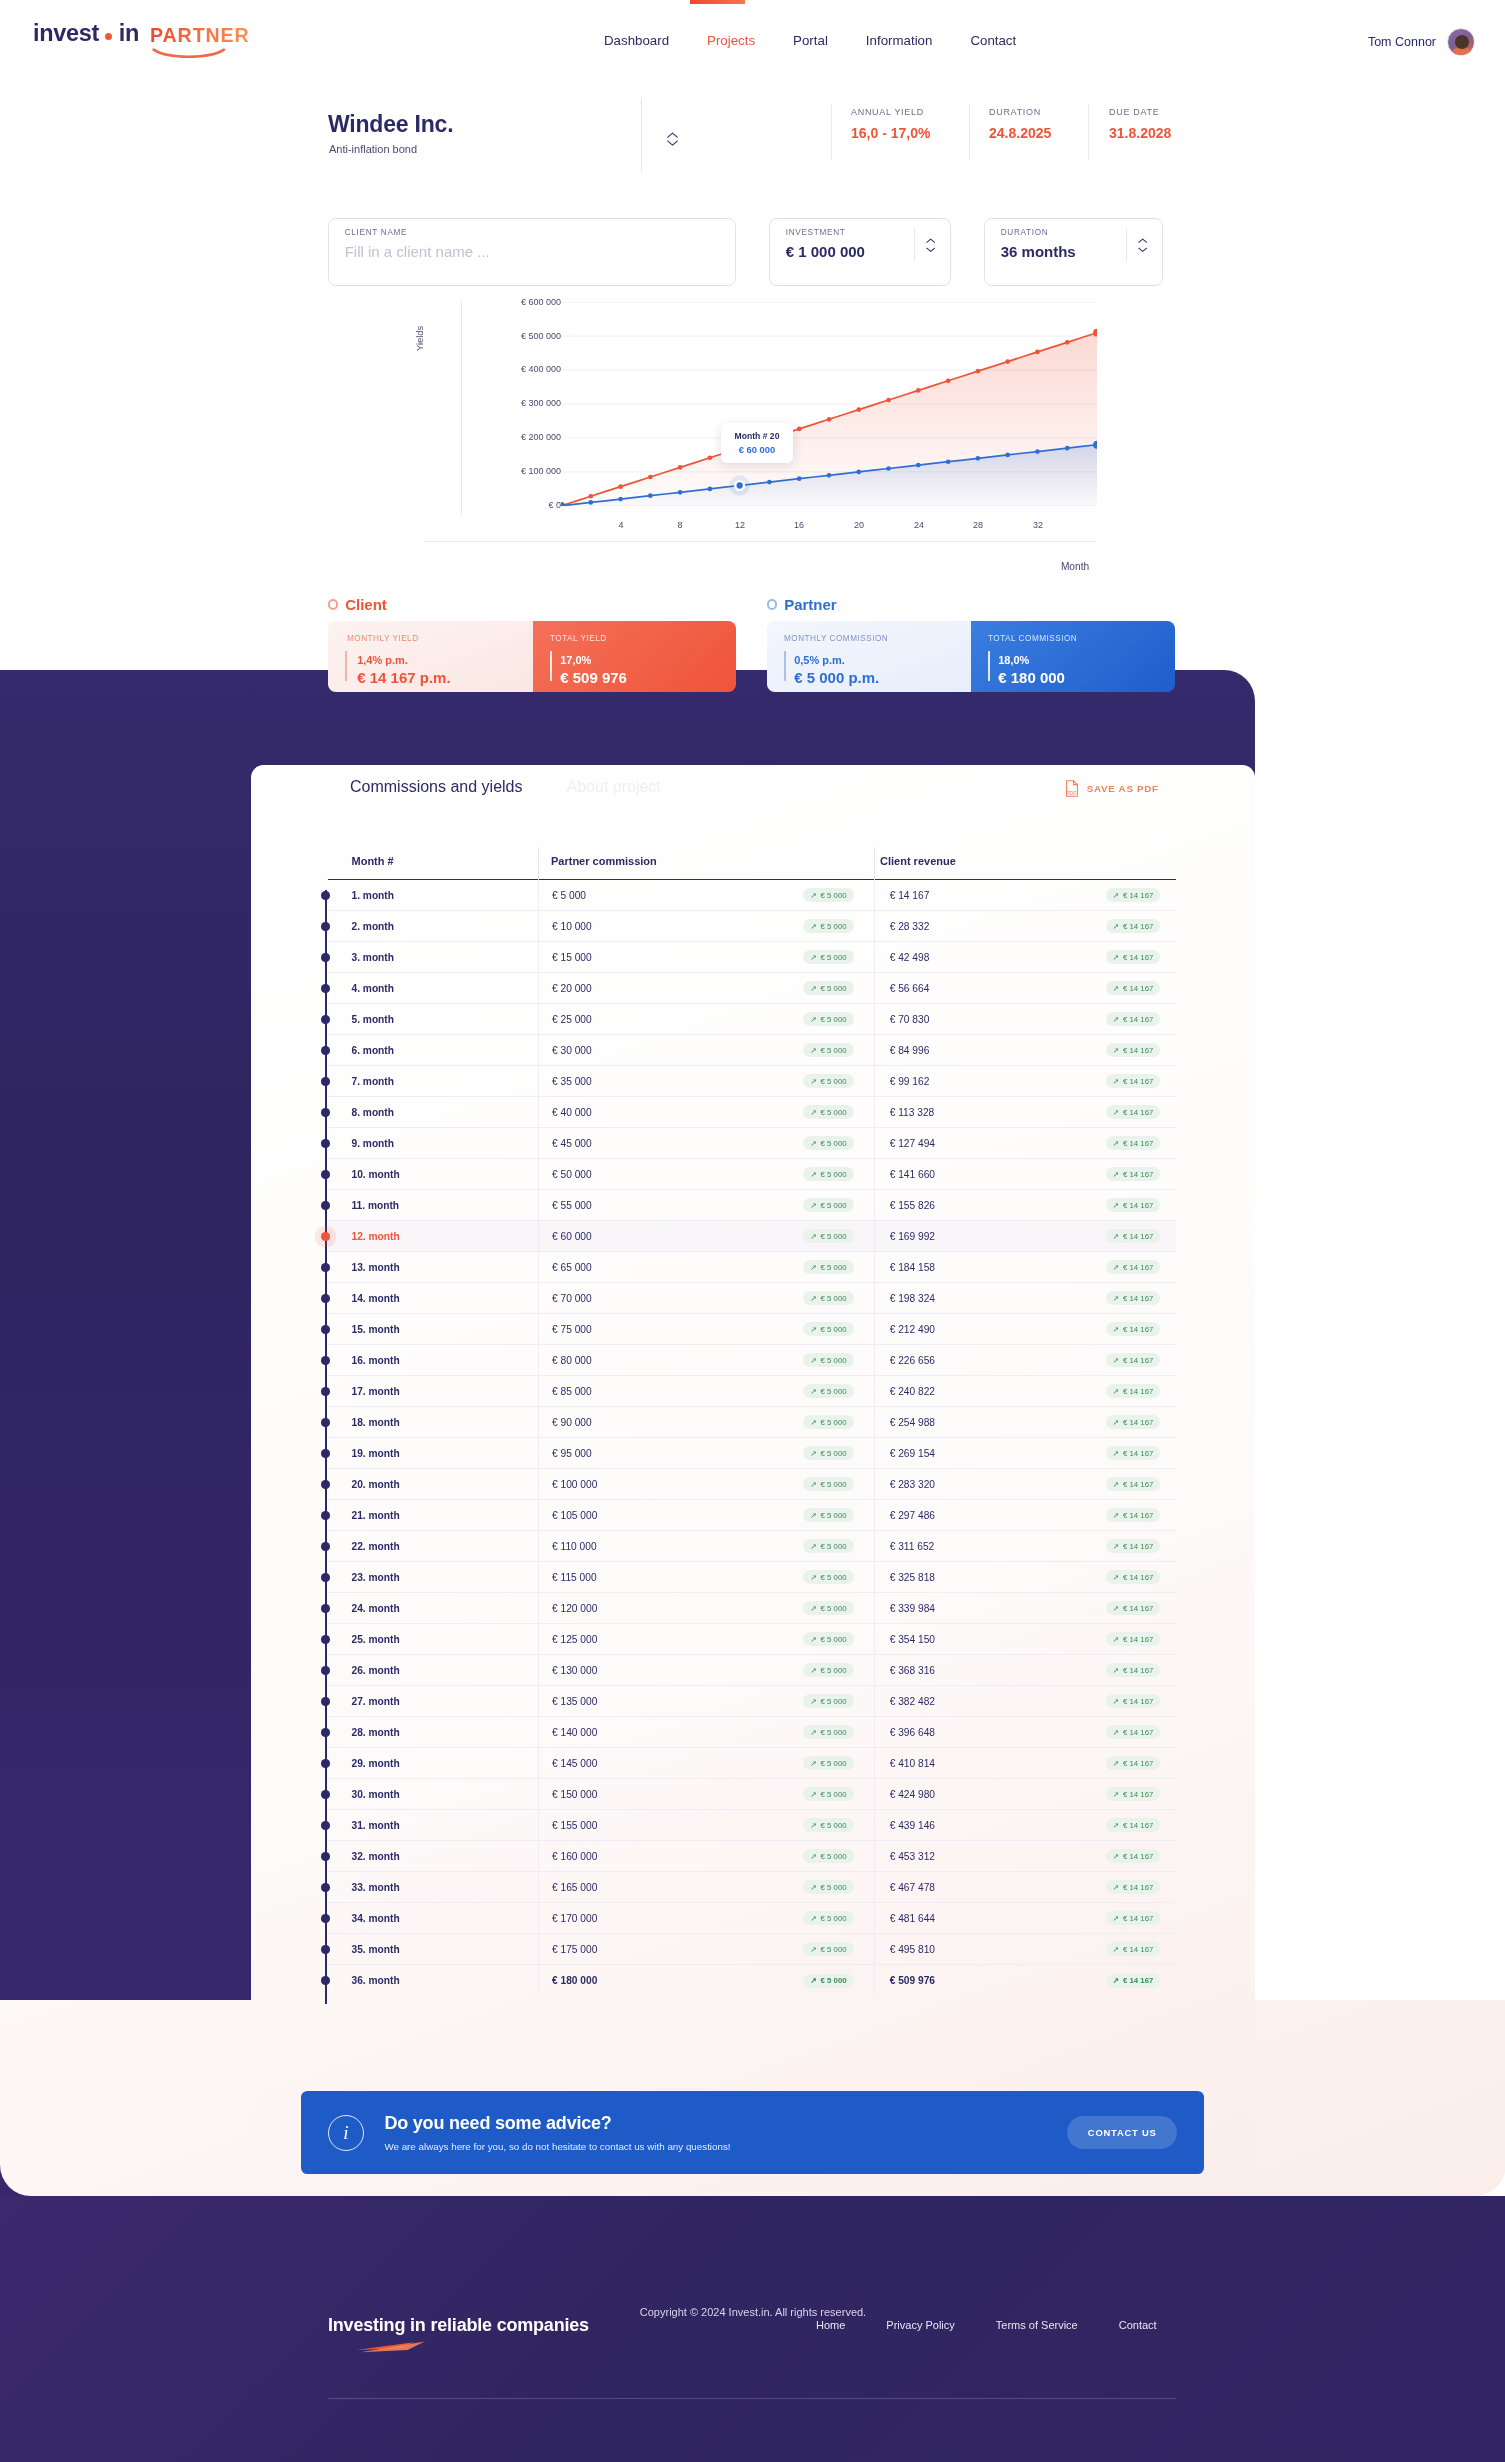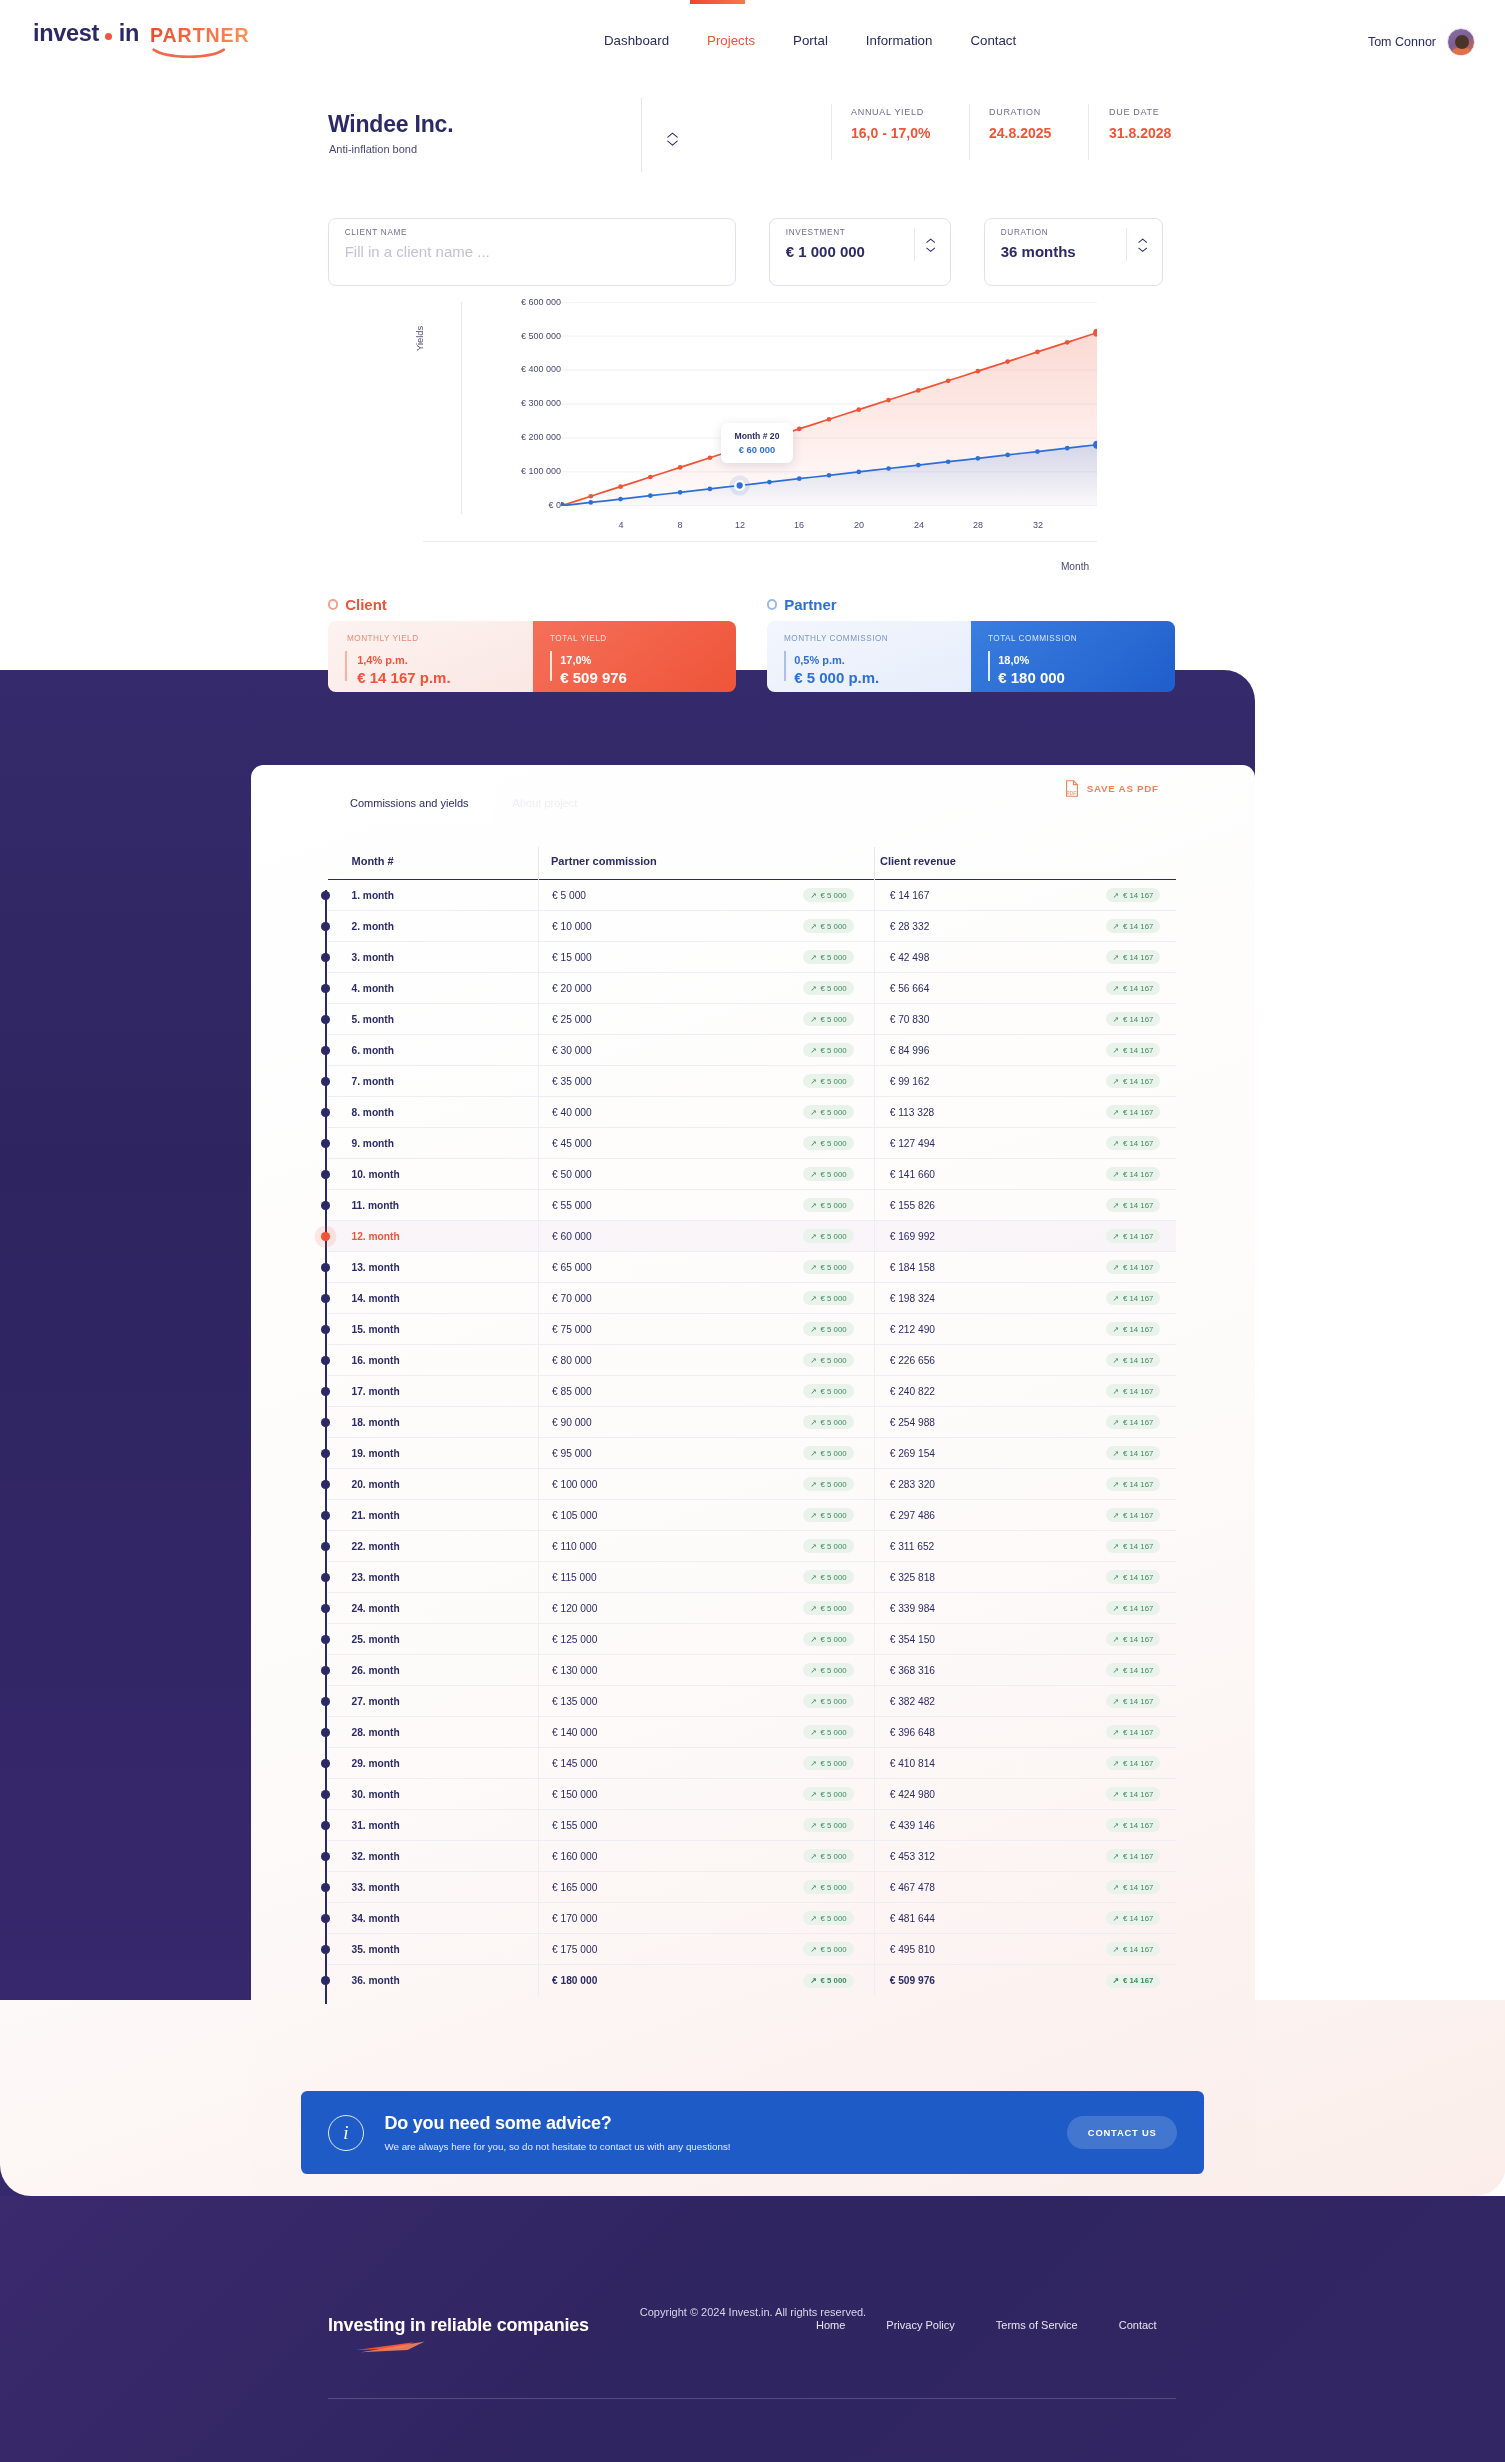--- a/index.html
+++ b/index.html
@@ -102,22 +102,22 @@
   .lg-t { font-size:15px; font-weight:700;}
   .sumcard { position:absolute; top:25px; display:flex; border-radius:7.8px; overflow:hidden; width:408px; height:71px;}
   .sc-half { flex:1; padding:12.5px 0 0 17px; position:relative;}
   .sc-l { font-size:8.2px; letter-spacing:0.5px;}
   .sc-bar { position:absolute; left:17px; top:30px; width:1.6px; height:30px; }
   .sc-v1 { font-size:11px; font-weight:700; margin:11px 0 0 10.2px;}
   .sc-v2 { font-size:15px; font-weight:700; margin:3.1px 0 0 10.2px;}
 
   
   .tabs { position:absolute; left:328px; top:766px; display:flex; align-items:flex-end; z-index:5;}
-  .tab { height:42px; display:flex; align-items:center; padding:8px 22px; font-size:11px;
-     border-radius:7.8px 7.8px 0 0; cursor:pointer;margin-top:16px;}
+  .tab { height:42px; display:flex; align-items:center; padding:8px 22px; font-size:16px;
+     border-radius:7.8px 7.8px 0 0; cursor:pointer;}
   .tab.active { background:#fff; color:#2b2a66; }
   .tab.inactive { background:rgba(255,255,255,0.13); color:#efeef6;}
   .savepdf { position:absolute; left:1065px; top:780px; display:flex; align-items:center; gap:7.8px; cursor:pointer; z-index:5;}
   .savepdf span { font-size:9.8px; font-weight:700; letter-spacing:0.7px; color:#f2815a;}
 
   
   .table { position:absolute; left:328px; top:843px; width:848px; }
   .timeline { position:absolute; left:-3.1px; top:47px; width:1.6px; background:#2b2a66;}
   .thead { display:flex; height:36px; align-items:center; }
   .th { font-size:11px; font-weight:700; color:#2b2a66;}

